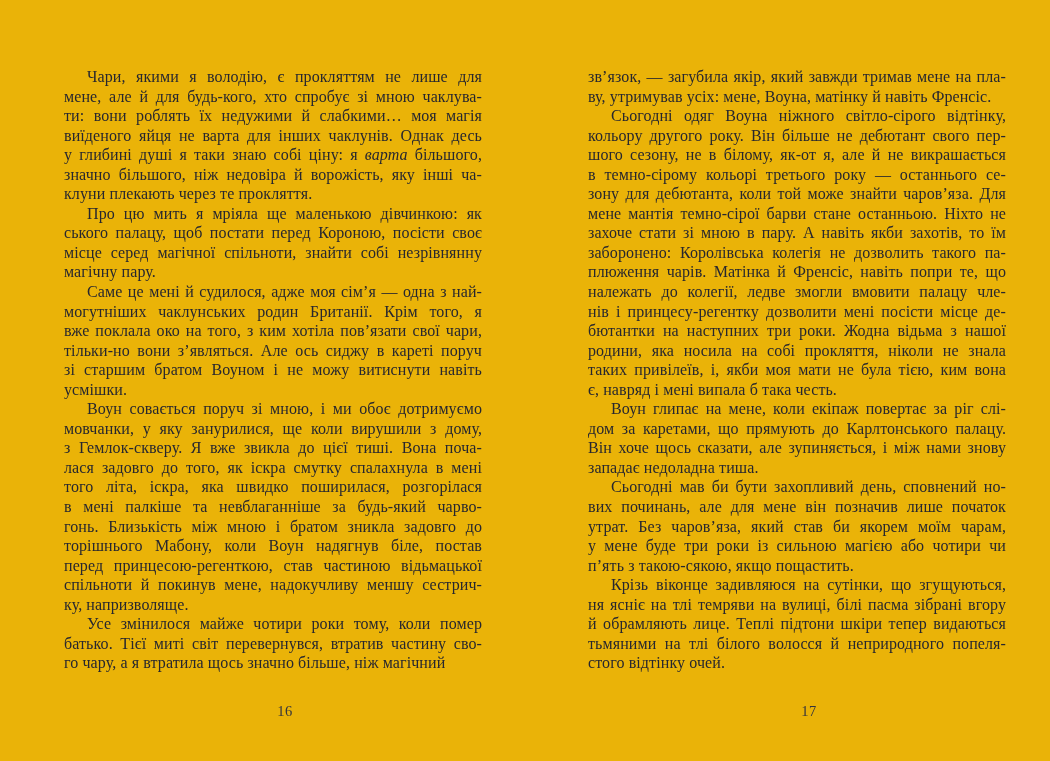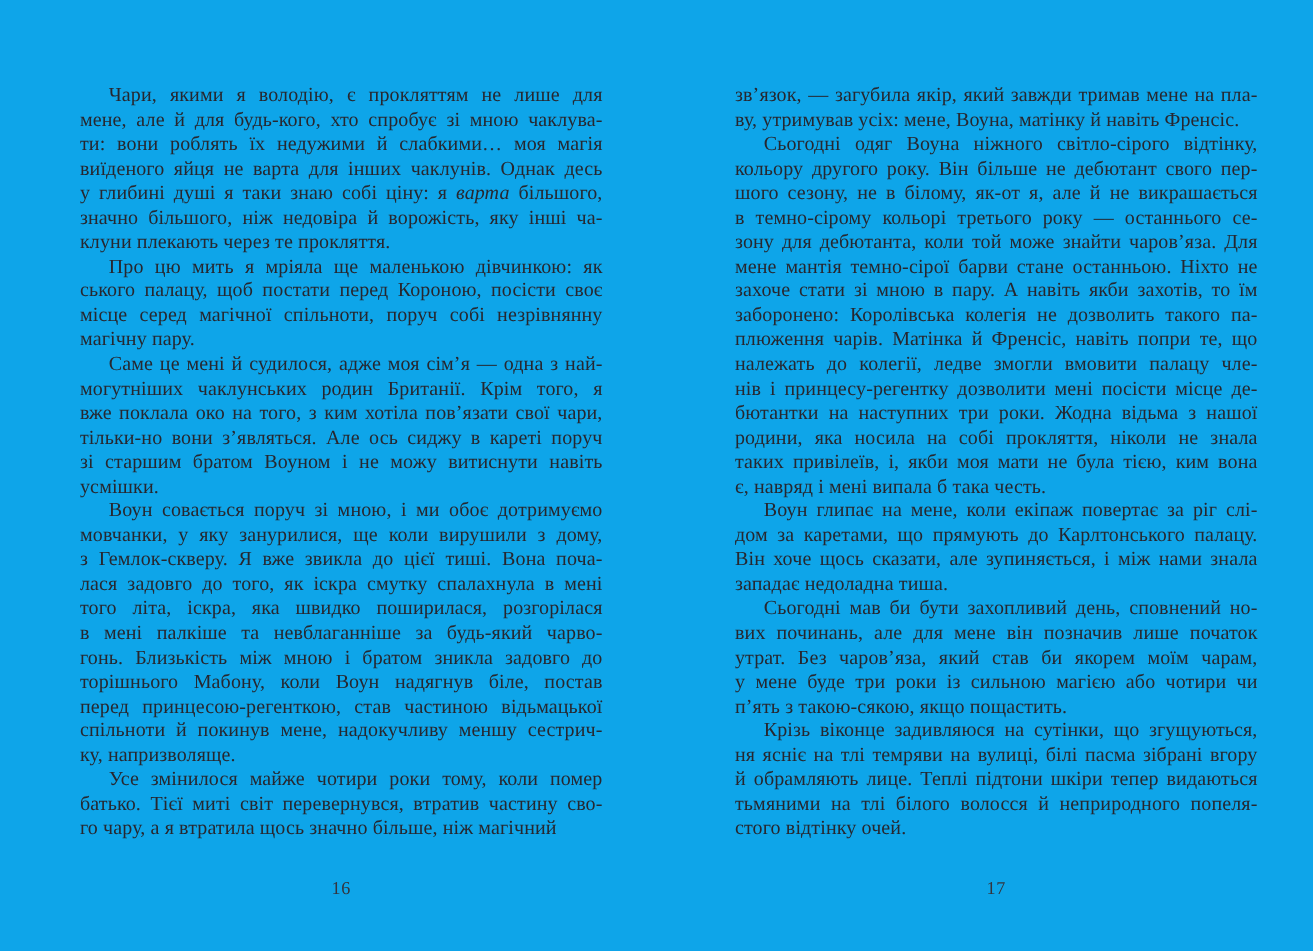--- a/index.html
+++ b/index.html
@@ -10,21 +10,21 @@
     width: 1050px;
     height: 761px;
     background: #ffffff;
     font-family: "Liberation Serif", "DejaVu Serif", serif;
     position: relative;
     overflow: hidden;
   }
   .spread {
     position: absolute;
     inset: 0;
-    background: #0ea5e9;
+    background: #eab308;
   }
   .page {
     position: absolute;
     top: 67px;
     width: 418px;
     height: 680px;
     color: #27272f;
   }
   .page-left  { left: 64px; }
   .page-right { left: 588px; }
@@ -36,21 +36,21 @@
     text-align-last: justify;
     letter-spacing: 0.1px;
     white-space: normal;
   }
   .line.par-end { text-align-last: left; }
   .line.indent  { text-indent: 23px; }
   .line i { }
   .folio {
     position: absolute;
     top: 636px;
-    left: 0;
+    left: 12px;
     width: 100%;
     text-align: center;
     font-size: 14.5px;
     color: #34343d;
     letter-spacing: 0.5px;
   }
 </style>
 </head>
 <body>
 
@@ -60,21 +60,21 @@
     <div class="textblock" id="textblock-0">
         <div class="line indent">Чари, якими я володію, є прокляттям не лише для</div>
         <div class="line">мене, але й для будь-кого, хто спробує зі мною чаклува-</div>
         <div class="line">ти: вони роблять їх недужими й слабкими… моя магія</div>
         <div class="line">виїденого яйця не варта для інших чаклунів. Однак десь</div>
         <div class="line">у глибині душі я таки знаю собі ціну: я <i>варта</i> більшого,</div>
         <div class="line">значно більшого, ніж недовіра й ворожість, яку інші ча-</div>
         <div class="line par-end">клуни плекають через те прокляття.</div>
         <div class="line indent">Про цю мить я мріяла ще маленькою дівчинкою: як</div>
         <div class="line">ського палацу, щоб постати перед Короною, посісти своє</div>
-        <div class="line">місце серед магічної спільноти, поруч собі незрівнянну</div>
+        <div class="line">місце серед магічної спільноти, знайти собі незрівнянну</div>
         <div class="line par-end">магічну пару.</div>
         <div class="line indent">Саме це мені й судилося, адже моя сім’я — одна з най-</div>
         <div class="line">могутніших чаклунських родин Британії. Крім того, я</div>
         <div class="line">вже поклала око на того, з ким хотіла пов’язати свої чари,</div>
         <div class="line">тільки-но вони з’являться. Але ось сиджу в кареті поруч</div>
         <div class="line">зі старшим братом Воуном і не можу витиснути навіть</div>
         <div class="line par-end">усмішки.</div>
         <div class="line indent">Воун совається поруч зі мною, і ми обоє дотримуємо</div>
         <div class="line">мовчанки, у яку занурилися, ще коли вирушили з дому,</div>
         <div class="line">з Гемлок-скверу. Я вже звикла до цієї тиші. Вона поча-</div>
@@ -107,21 +107,21 @@
         <div class="line">заборонено: Королівська колегія не дозволить такого па-</div>
         <div class="line">плюження чарів. Матінка й Френсіс, навіть попри те, що</div>
         <div class="line">належать до колегії, ледве змогли вмовити палацу чле-</div>
         <div class="line">нів і принцесу-регентку дозволити мені посісти місце де-</div>
         <div class="line">бютантки на наступних три роки. Жодна відьма з нашої</div>
         <div class="line">родини, яка носила на собі прокляття, ніколи не знала</div>
         <div class="line">таких привілеїв, і, якби моя мати не була тією, ким вона</div>
         <div class="line par-end">є, навряд і мені випала б така честь.</div>
         <div class="line indent">Воун глипає на мене, коли екіпаж повертає за ріг слі-</div>
         <div class="line">дом за каретами, що прямують до Карлтонського палацу.</div>
-        <div class="line">Він хоче щось сказати, але зупиняється, і між нами знала</div>
+        <div class="line">Він хоче щось сказати, але зупиняється, і між нами знову</div>
         <div class="line par-end">западає недоладна тиша.</div>
         <div class="line indent">Сьогодні мав би бути захопливий день, сповнений но-</div>
         <div class="line">вих починань, але для мене він позначив лише початок</div>
         <div class="line">утрат. Без чаров’яза, який став би якорем моїм чарам,</div>
         <div class="line">у мене буде три роки із сильною магією або чотири чи</div>
         <div class="line par-end">п’ять з такою-сякою, якщо пощастить.</div>
         <div class="line indent">Крізь віконце задивляюся на сутінки, що згущуються,</div>
         <div class="line">ня ясніє на тлі темряви на вулиці, білі пасма зібрані вгору</div>
         <div class="line">й обрамляють лице. Теплі підтони шкіри тепер видаються</div>
         <div class="line">тьмяними на тлі білого волосся й неприродного попеля-</div>

